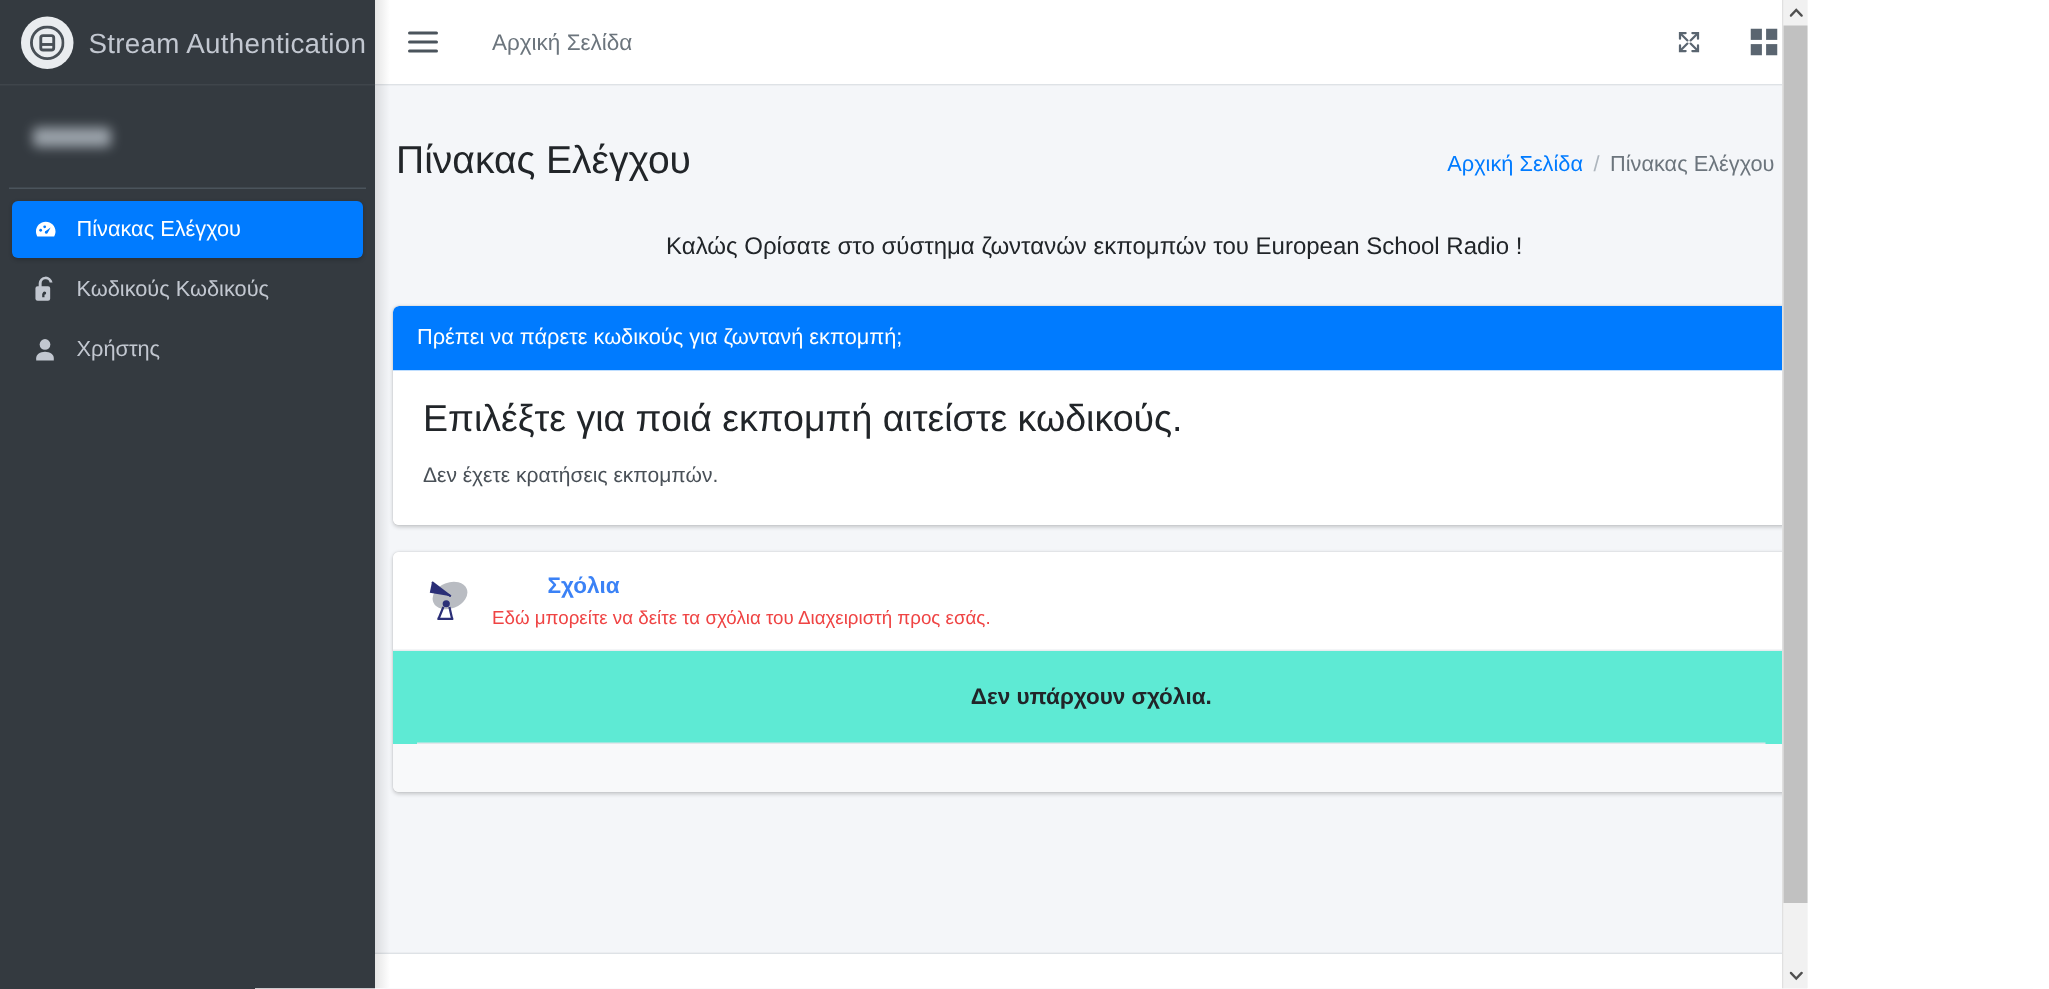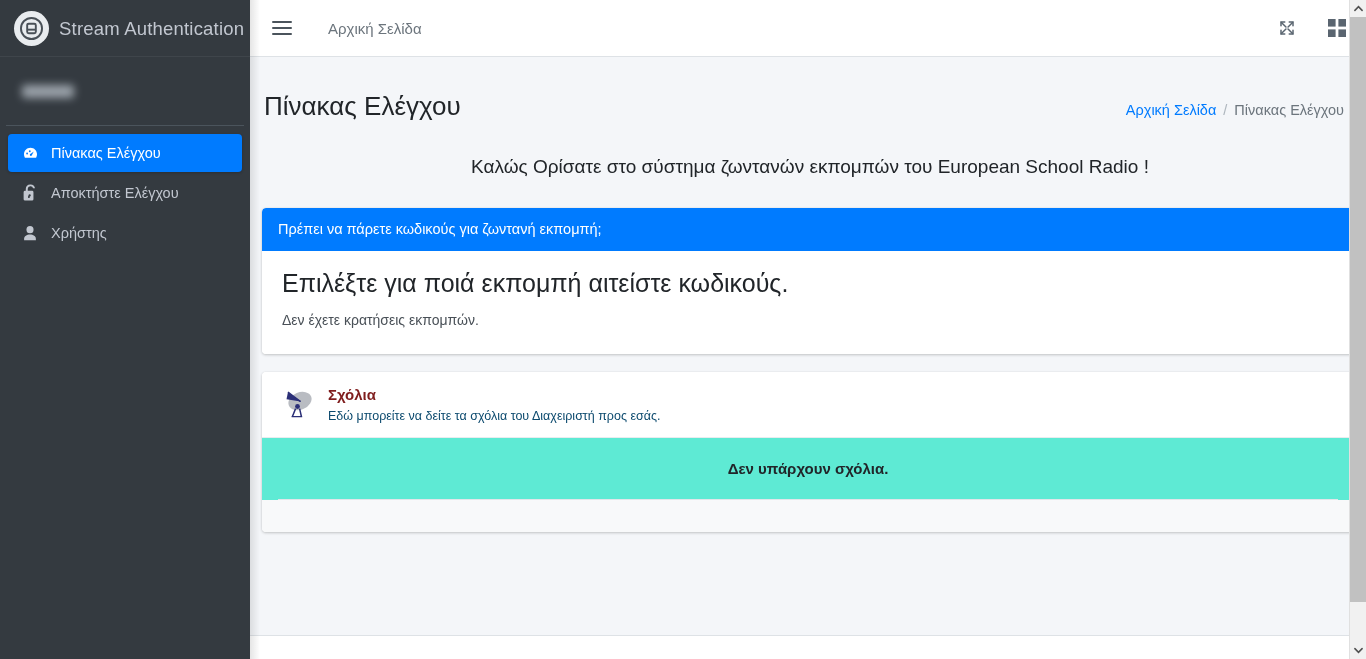--- a/index.html
+++ b/index.html
@@ -7,21 +7,21 @@
   html, body {
     width: 1366px;
     height: 659px;
     overflow: hidden;
     font-family: "Liberation Sans", "DejaVu Sans", sans-serif;
     background: #ffffff;
   }
 
   #app {
     position: relative;
-    width: 1366px;
+    width: 1205px;
     height: 659px;
     display: flex;
     overflow: hidden;
   }
 
   
   .sidebar {
     width: 250px;
     min-width: 250px;
     height: 659px;
@@ -213,21 +213,21 @@
   }
   .breadcrumb a {
     color: #007bff;
     text-decoration: none;
     cursor: pointer;
   }
   .breadcrumb .sep { color: #adb5bd; }
 
   .welcome {
     text-align: center;
-    font-size: 19px;
+    font-size: 16px;
     color: #212529;
     padding: 28px 20px 30px 24px;
     font-weight: 400;
   }
 
   .container {
     padding: 0 12px;
     border-radius: 17px;
   }
 
@@ -277,31 +277,32 @@
     background: #ffffff;
   }
   .dish-icon {
     width: 34px;
     min-width: 34px;
     margin-right: 12px;
     margin-top: 1px;
   }
   .dish-icon svg { display:block; }
   .comments-title {
-    color: #7f1d1d;
+    color: #3b82f6;
     font-size: 15px;
     font-weight: bold;
     line-height: 1.25;
     margin-bottom: 3px;
     cursor: pointer;
     display: inline-block;
+    margin-left: 37px;
   }
   .comments-sub {
     font-size: 12.5px;
-    color: #0c4a6e;
+    color: #ef4444;
     line-height: 1.3;
   }
 
   .comments-body {
     background: #5eead4;
     padding: 22px 20px 0 20px;
   }
   .comments-empty {
     text-align: center;
     font-size: 15px;
@@ -401,21 +402,21 @@
         </span>
         <span class="nav-label">Πίνακας Ελέγχου</span>
       </div>
 
       <div class="nav-item">
         <span class="nav-icon">
           <svg width="16" height="18" viewBox="0 0 20 24" aria-hidden="true">
             <path d="M7 9V6.4a3.6 3.6 0 0 1 7.1-.7h2.6A6.2 6.2 0 0 0 4.4 6.4V9H3.4A1.9 1.9 0 0 0 1.5 10.9v9.3A1.9 1.9 0 0 0 3.4 22h9.3a1.9 1.9 0 0 0 1.9-1.8v-9.3A1.9 1.9 0 0 0 12.7 9H7zm1.05 6.2a1.5 1.5 0 1 1 1.5 1.5v2.1H7.5v-2.1a1.5 1.5 0 0 1 .55-1.5z"></path>
           </svg>
         </span>
-        <span class="nav-label">Αποκτήστε Ελέγχου</span>
+        <span class="nav-label">Κωδικούς Κωδικούς</span>
       </div>
 
       <div class="nav-item">
         <span class="nav-icon">
           <svg width="16" height="17" viewBox="0 0 20 22" aria-hidden="true">
             <circle cx="10" cy="6" r="4.6"></circle>
             <path d="M10 12.4c-4.2 0-7.6 2.4-7.6 5.4v2h15.2v-2c0-3-3.4-5.4-7.6-5.4z"></path>
           </svg>
         </span>
         <span class="nav-label">Χρήστης</span>

